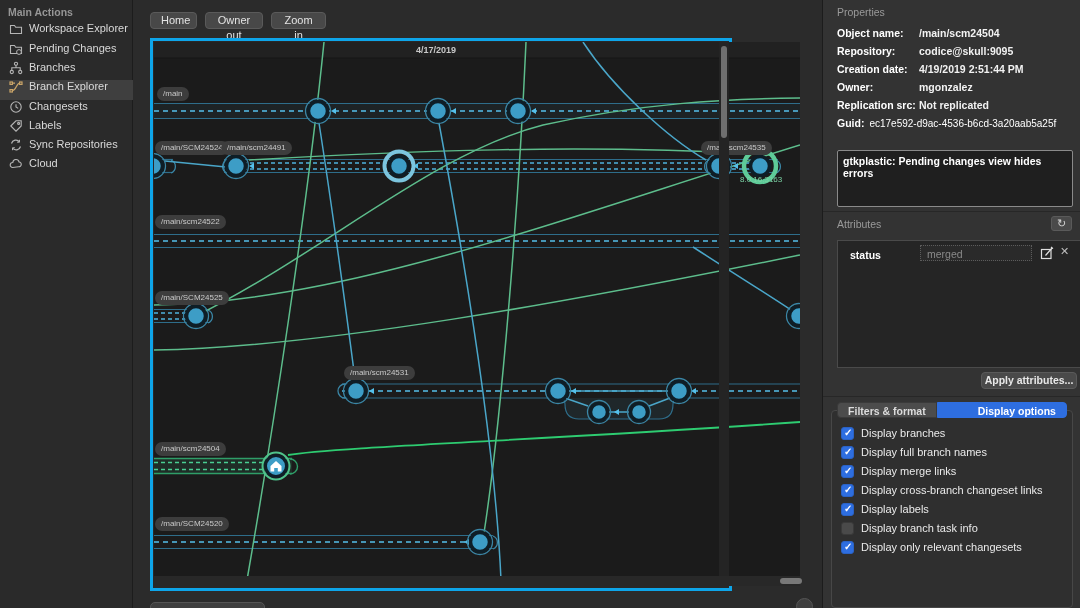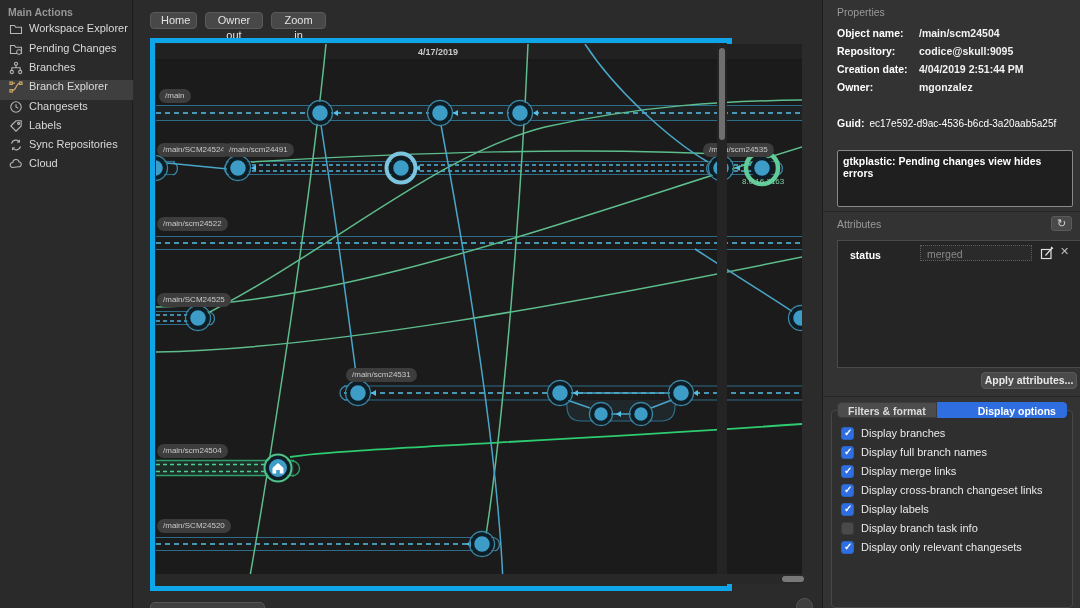--- a/index.html
+++ b/index.html
@@ -13,21 +13,21 @@
   .side-item { position:absolute; left:0; width:133px; height:20px; display:flex; cursor:default; }
   .side-item.on { background:#3f3f3f; }
   .side-item .icon { width:14px; height:14px; margin-left:9px; display:inline-flex; }
   .side-item .lbl { margin-left:6px; font-size:11px; color:#d9d9d9; white-space:nowrap; }
 
   
   .toolbtn { position:absolute; top:12px; height:17px; background:#484848; border:1px solid #5a5a5a; border-radius:4px;
              color:#e3e3e3; font-size:11px; line-height:15px; text-align:center; padding:0 10px; }
 
   
-  .canvas-frame { position:absolute; left:150px; top:38px; width:582px; height:553px; background:#282828; border:5px solid #0ea5e9; }
+  .canvas-frame { position:absolute; left:150px; top:38px; width:582px; height:553px; background:#282828; border:3px solid #0ea5e9; }
   .bex-canvas { position:absolute; left:1px; top:1px; width:646px; height:539px; background:#1b1b1b; overflow:hidden; }
   .vscroll { position:absolute; right:0; top:1px; width:10px; height:539px; background:#242424; }
   .vscroll .thumb { position:absolute; left:2px; top:4px; width:6px; height:92px; background:#6f6f6f; border-radius:4px; }
   .hscroll { position:absolute; left:1px; bottom:2px; width:646px; height:10px; background:#282828; }
   .hscroll .thumb { position:absolute; left:626px; top:2px; width:22px; height:6px; background:#787878; border-radius:3px; }
   .date-label { position:absolute; left:260px; top:3px; font-size:9px; font-weight:bold; color:#c8c8c8; }
   .branch-pill { position:absolute; background:#3d3d3d; color:#c9c9c9; font-size:8px; line-height:1; padding:3px 6px; border-radius:7px; white-space:nowrap; }
   .version-label { position:absolute; font-size:8px; color:#7bd1a4; white-space:nowrap;margin-top:47px; }
   .cut-btn { position:absolute; left:150px; top:602px; width:115px; height:10px; background:#3f3f3f; border:1px solid #555; border-radius:5px 5px 0 0; }
   .cut-circle { position:absolute; left:796px; top:598px; width:17px; height:17px; background:#3f3f3f; border:1px solid #555; border-radius:50%; }
@@ -346,25 +346,29 @@
     <div class="prop-row" style="top:27px">
         <span class="pl">Object name:</span>
         <span class="pv">/main/scm24504</span>
       </div>
     <div class="prop-row" style="top:45px">
         <span class="pl">Repository:</span>
         <span class="pv">codice@skull:9095</span>
       </div>
     <div class="prop-row" style="top:63px">
         <span class="pl">Creation date:</span>
-        <span class="pv">4/04/2019 2:51:44 PM</span>
+        <span class="pv">4/19/2019 2:51:44 PM</span>
       </div>
     <div class="prop-row" style="top:81px">
         <span class="pl">Owner:</span>
         <span class="pv">mgonzalez</span>
+      </div>
+    <div class="prop-row" style="top:99px">
+        <span class="pl">Replication src:</span>
+        <span class="pv">Not replicated</span>
       </div>
     <div class="guid-row" style="top:117px"><b>Guid:</b><span>ec17e592-d9ac-4536-b6cd-3a20aab5a25f</span></div>
 
     <div class="comments-box">gtkplastic: Pending changes view hides errors</div>
 
     <div class="hdiv" style="top:211px"></div>
     <div class="sec-title" style="top:218px">Attributes</div>
     <div class="refresh-btn"><span>↻</span></div>
 
     <div class="attr-box">

